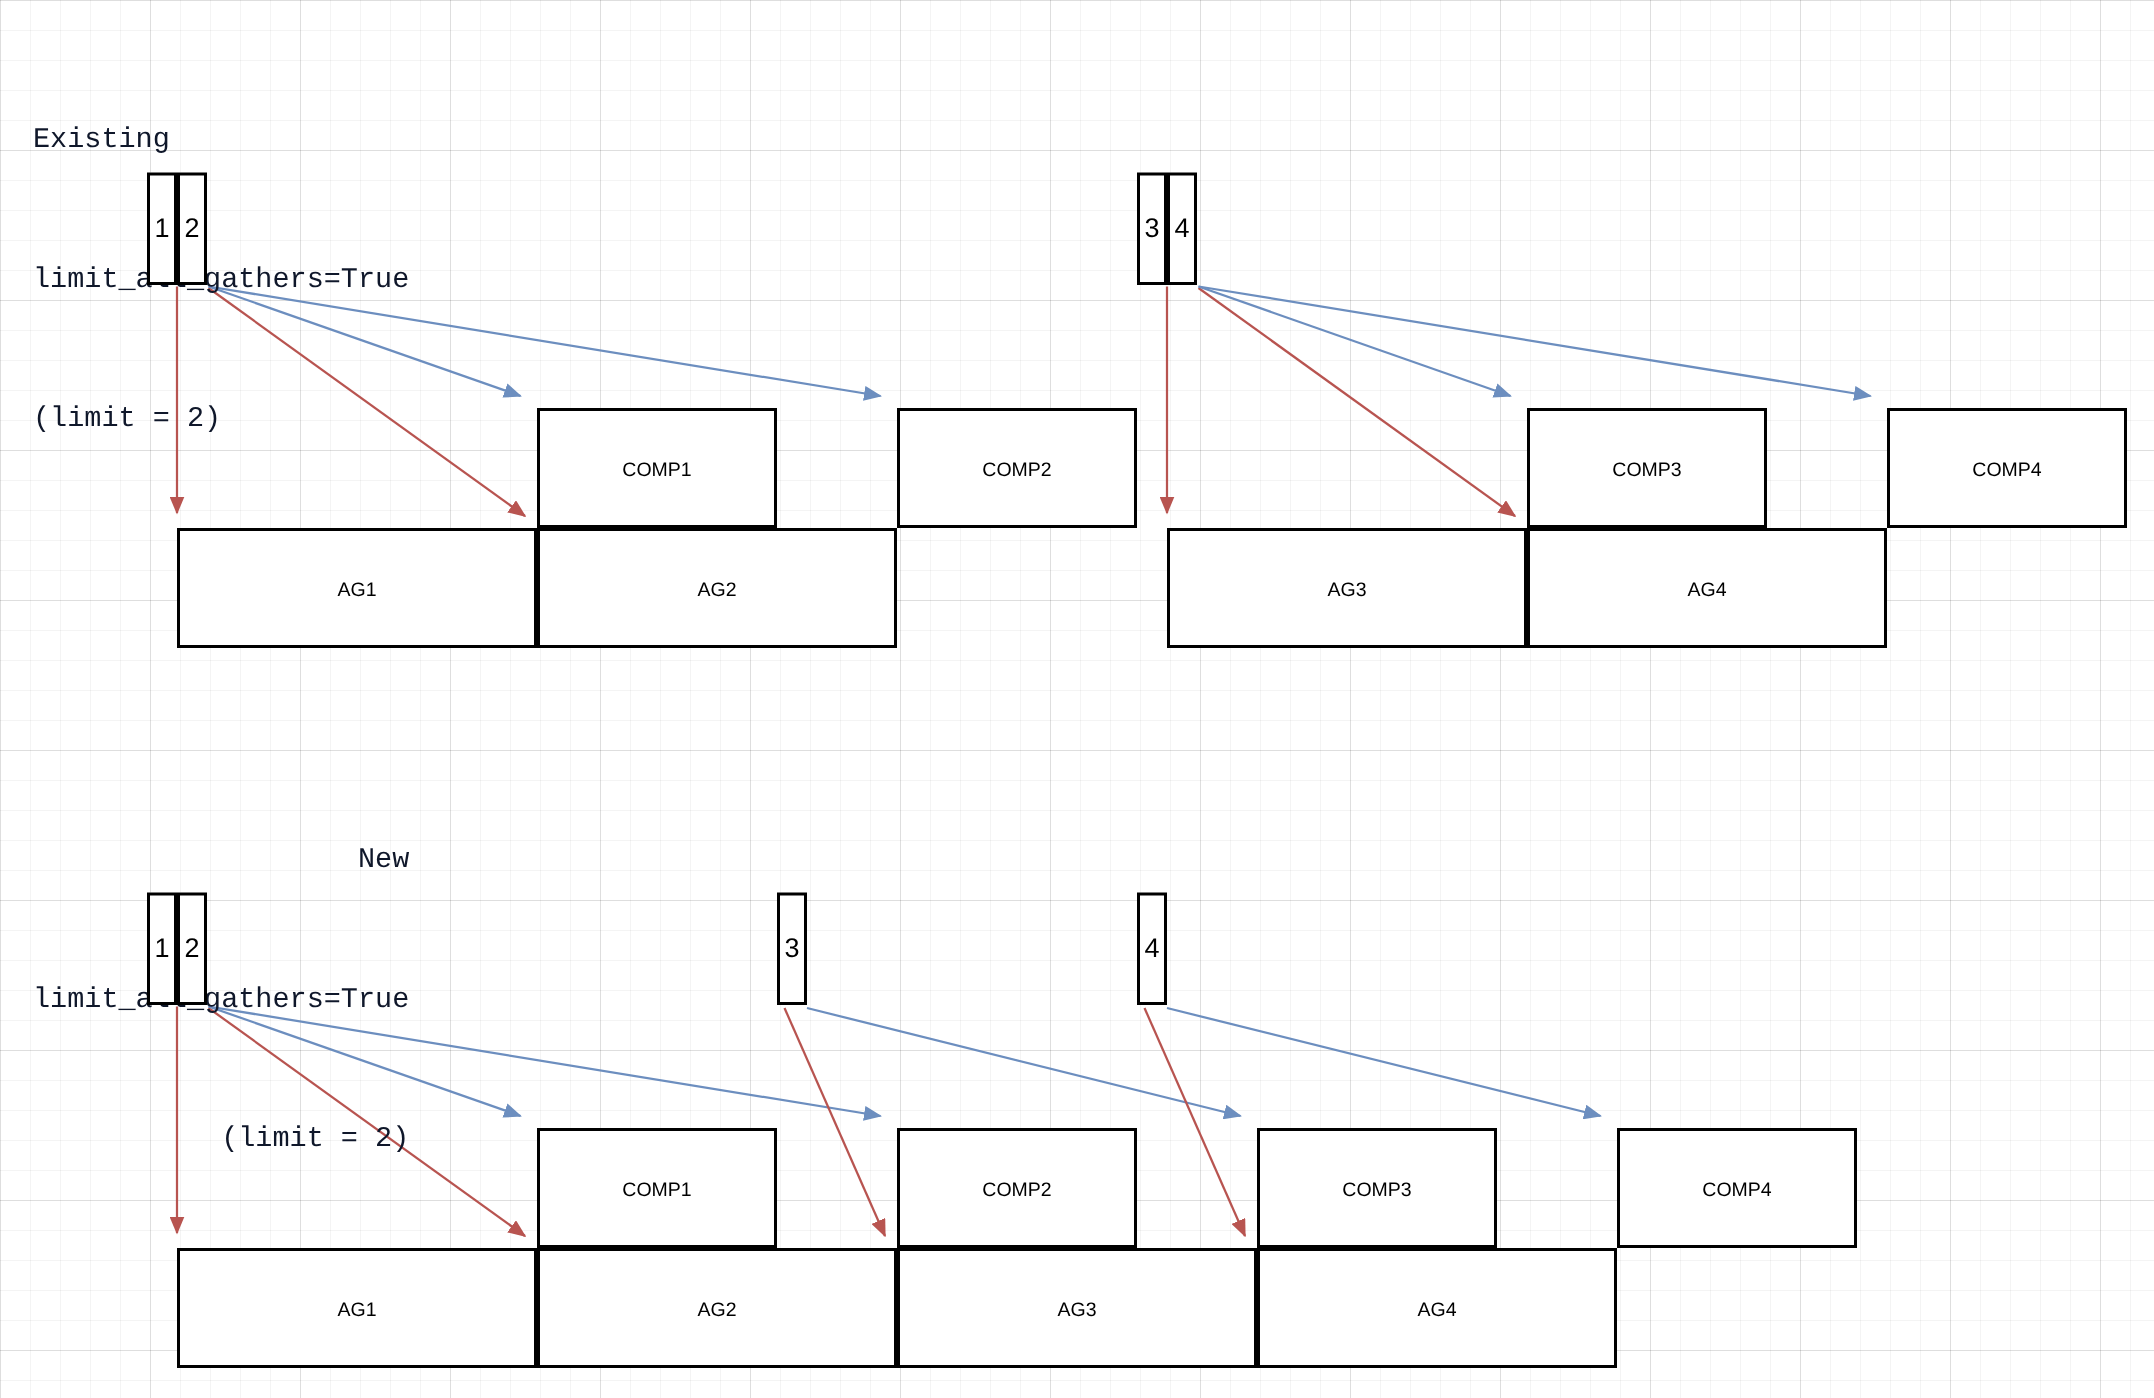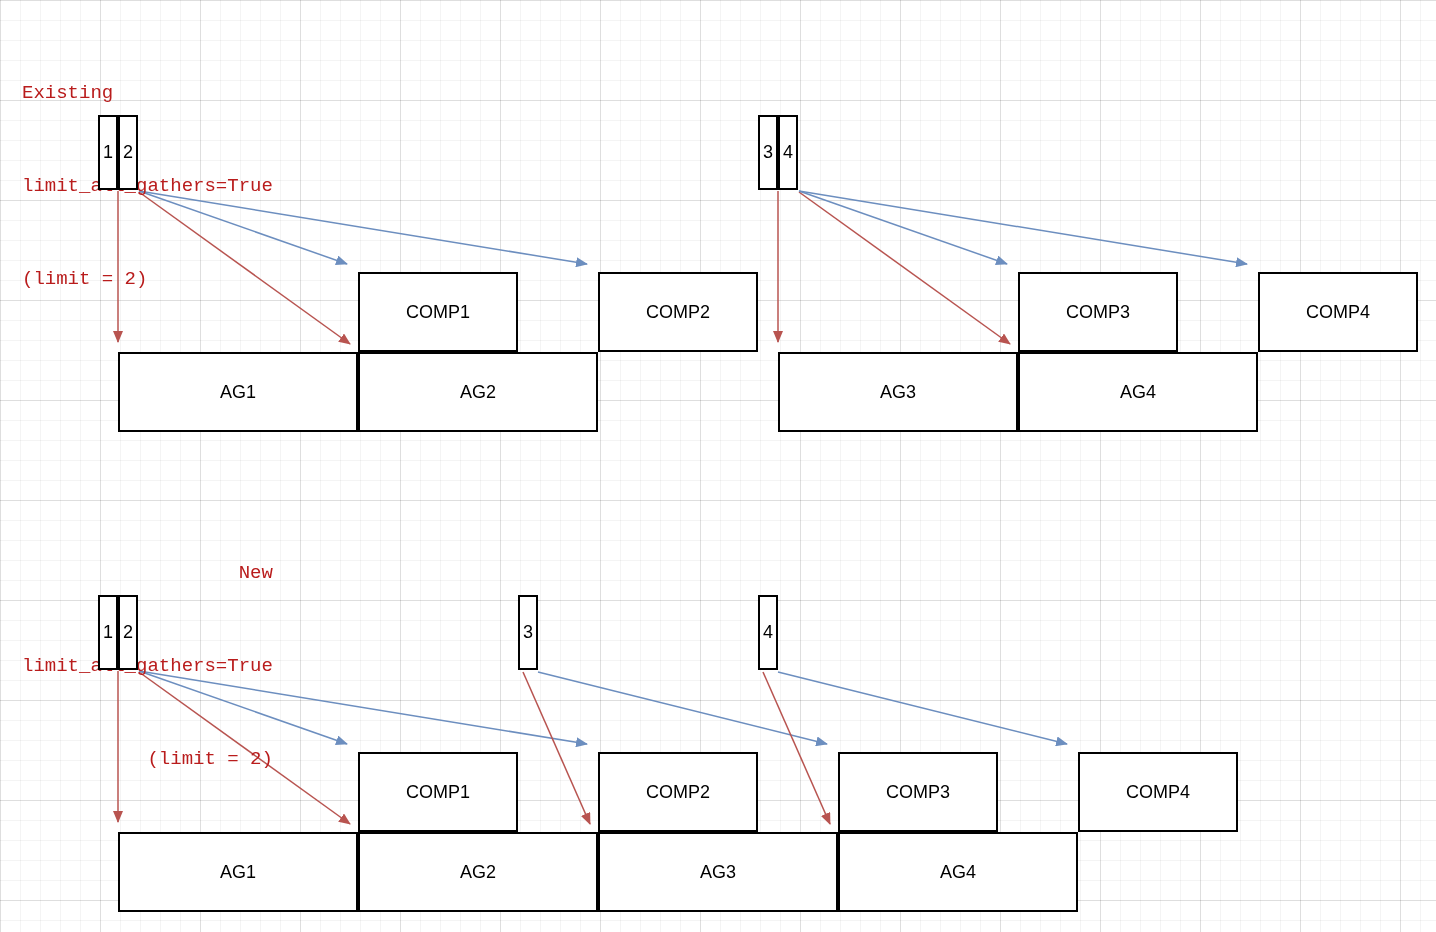--- a/index.html
+++ b/index.html
@@ -14,27 +14,27 @@
       linear-gradient(to right, rgba(0,0,0,0.045) 1px, transparent 1px),
       linear-gradient(to bottom, rgba(0,0,0,0.045) 1px, transparent 1px);
     background-size: 100px 100px, 100px 100px, 20px 20px, 20px 20px;
   }
   .canvas { position: relative; width: 1436px; height: 932px; }
   .arrows { position: absolute; left: 0; top: 0; z-index: 1; }
   .box {
     position: absolute; border: 2px solid var(--box-border, #000);
     background: var(--box-fill, #fff);
     display: flex; align-items: center; justify-content: center;
-    font-size: 18px; color: #000; z-index: 2;
+    font-size: 13px; color: #000; z-index: 2;
   }
   .ts { font-size: 18px; }
   .heading {
     position: absolute; z-index: 2;
     font-family: "Liberation Mono", "DejaVu Sans Mono", monospace;
-    font-size: 19px; line-height: 31px; color: #b91c1c; white-space: pre;
+    font-size: 19px; line-height: 31px; color: #0f172a; white-space: pre;
   }
   line.blue, line.red { stroke-width: 1.5; }
 </style>
 </head>
 <body>
 
 <div class="canvas">
 
   <svg class="arrows" width="1436" height="932" viewBox="0 0 1436 932">
     <defs>

